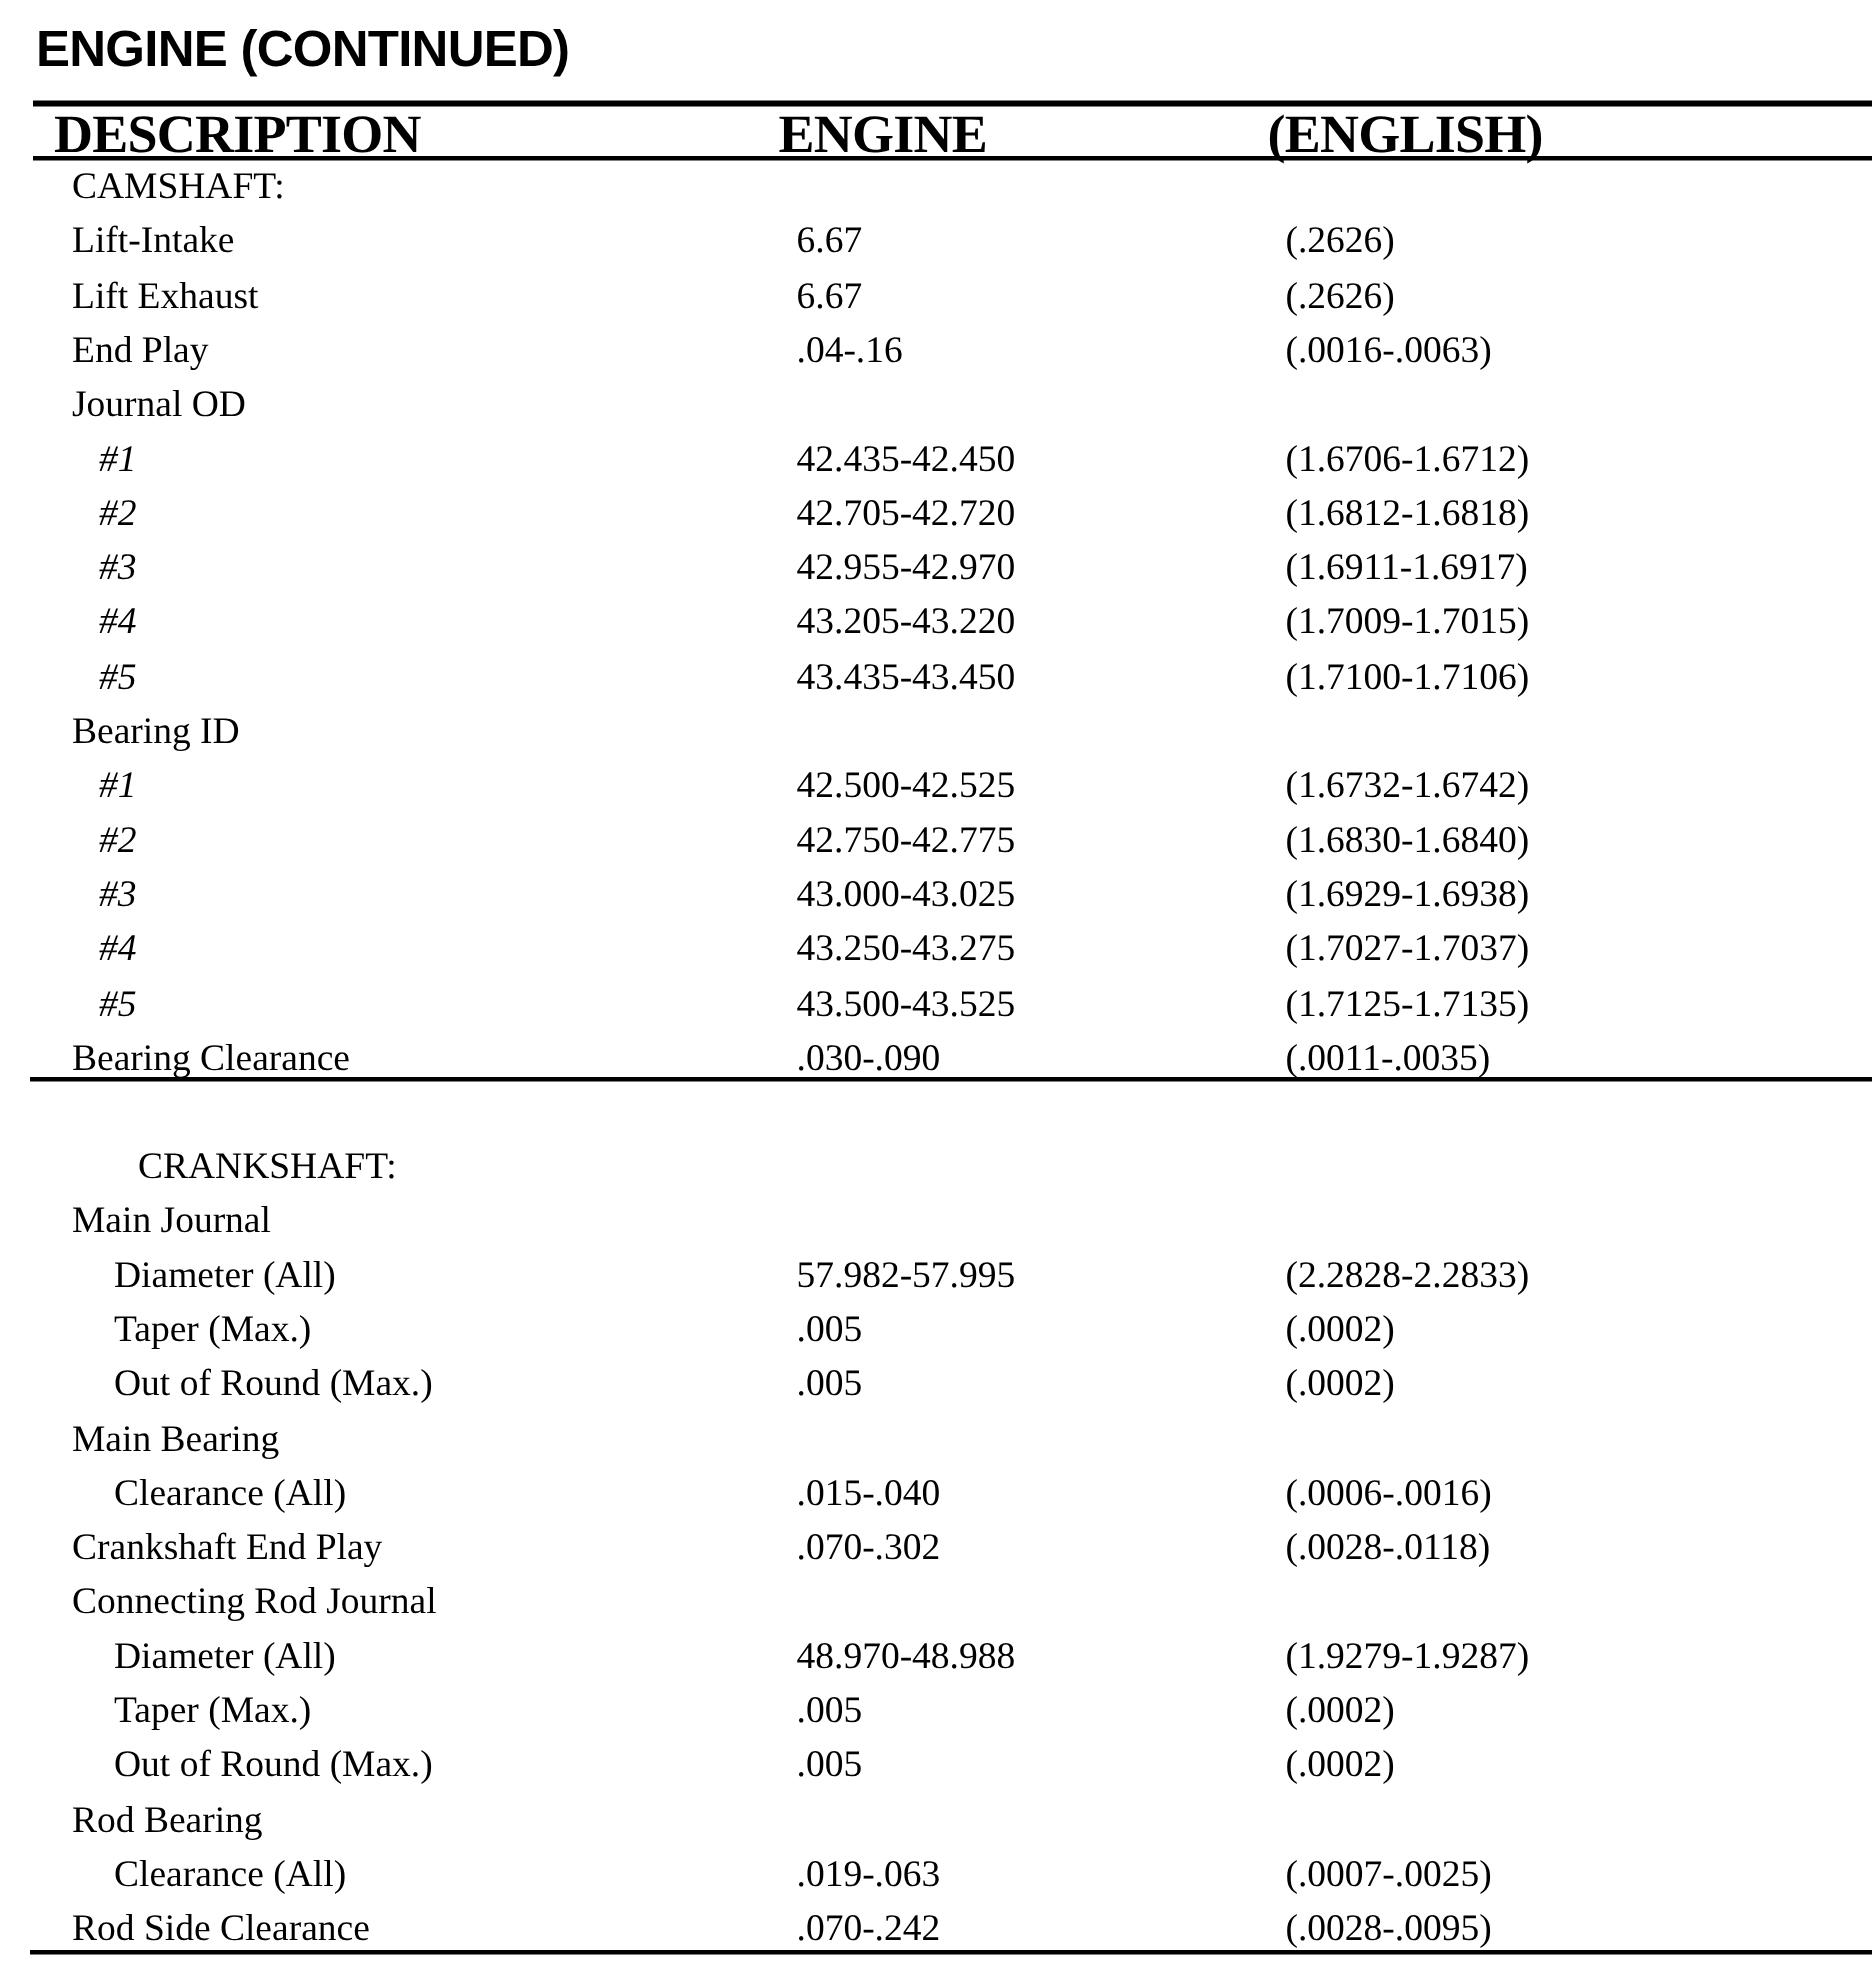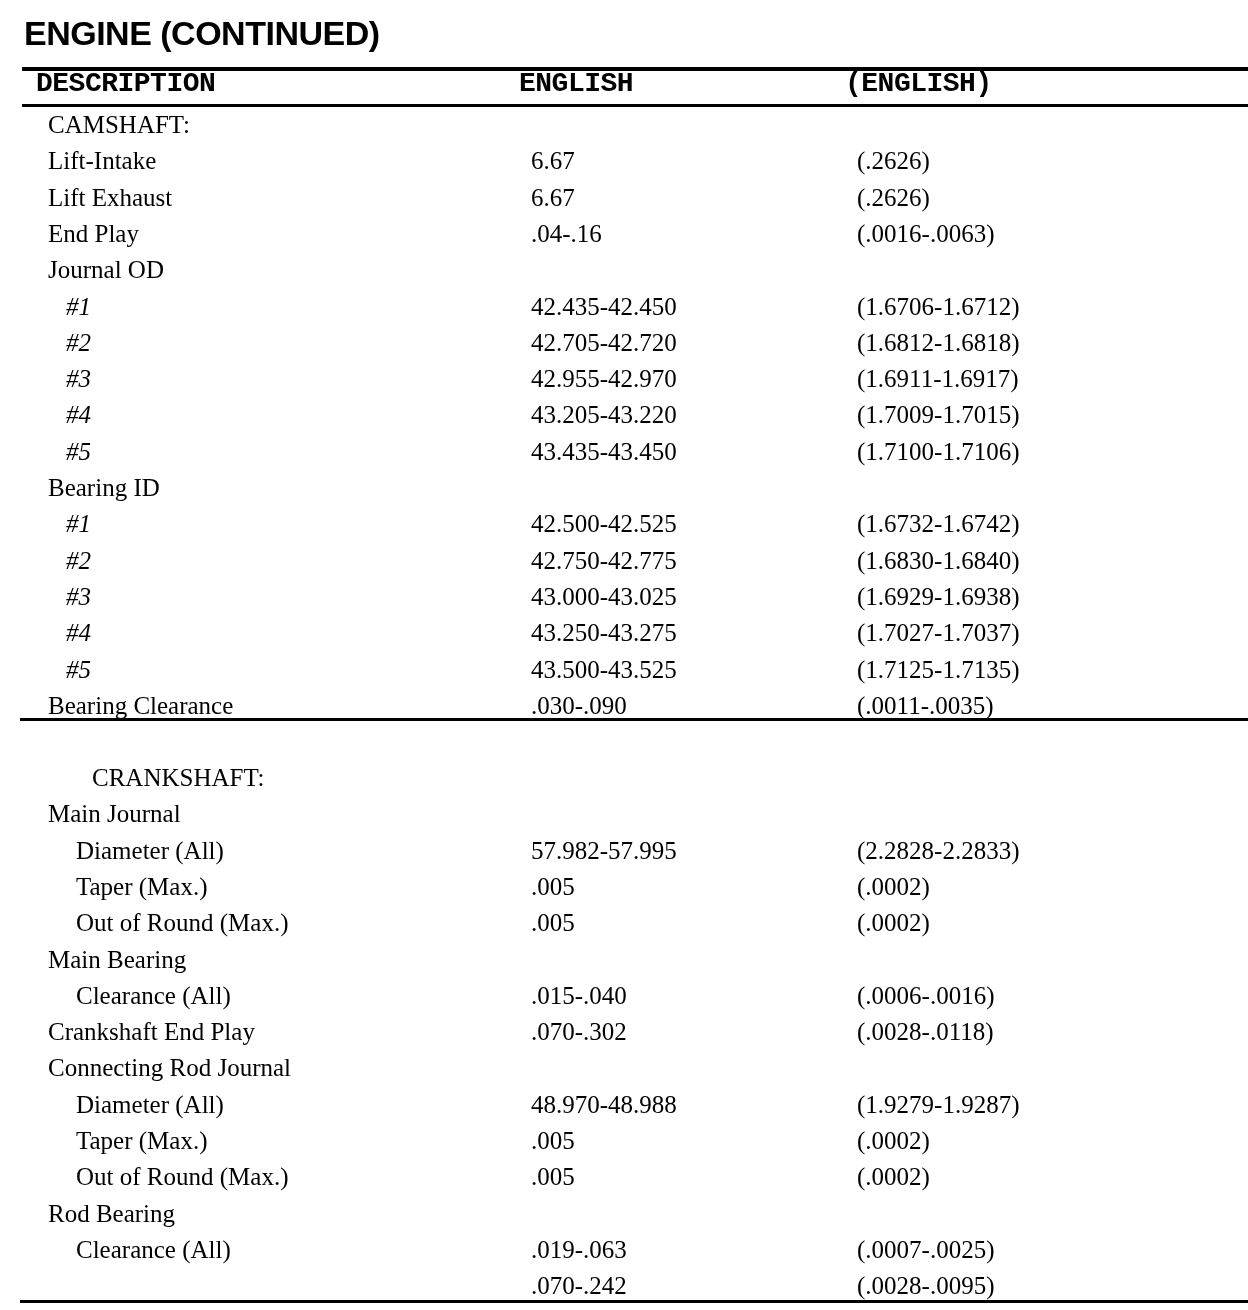--- a/index.html
+++ b/index.html
@@ -9,41 +9,41 @@
       font-family: "Liberation Sans", sans-serif; font-weight: bold; font-size: 34px;
       letter-spacing: -0.5px;
     }
     .rule { position: absolute; left: 22px; width: 1226px; background: #000; }
     .rule.top { top: 67px; height: 4px; }
     .rule.hdr { top: 104px; height: 3px; }
     .rule.mid { top: 718px; height: 3px; left: 20px; width: 1228px; }
     .rule.bot { top: 1300px; height: 3px; left: 20px; width: 1228px; }
     .hcell {
       position: absolute; top: 68px;
-      font-family: Liberation Mono, monospace; font-weight: bold; font-size: 28px;
+      font-family: Liberation Serif, serif; font-weight: bold; font-size: 36px;
       letter-spacing: -0.5px;
     }
     .row {
       position: absolute; left: 12px; width: 1248px; height: 36px;
       font-family: "Liberation Serif", serif; font-size: 25px; line-height: 36px;
     }
     .row .d { position: absolute; left: 36px; white-space: nowrap; }
     .row .d.ind { left: 54px; font-style: italic; }
     .row .d.sub { left: 64px; }
     .row .m { position: absolute; left: 519px; white-space: nowrap; }
     .row .e { position: absolute; left: 845px; white-space: nowrap; }
   </style>
 </head>
 <body>
 
 <div class="title">ENGINE (CONTINUED)</div>
 
 <div class="rule top"></div>
 <div class="hcell" style="left:36px;">DESCRIPTION</div>
-<div class="hcell" style="left:519px;">ENGLISH</div>
+<div class="hcell" style="left:519px;">ENGINE</div>
 <div class="hcell" style="left:845px;">(ENGLISH)</div>
 <div class="rule hdr"></div>
 
 <div id="rows">
     <div class="row" style="top: 107px;">
       <span class="d">CAMSHAFT:</span>
       <span class="m"></span>
       <span class="e"></span>
     </div>
     <div class="row" style="top: 143.3px;">
@@ -190,19 +190,20 @@
       <span class="d">Rod Bearing</span>
       <span class="m"></span>
       <span class="e"></span>
     </div>
     <div class="row" style="top: 1231.9px;">
       <span class="d sub">Clearance (All)</span>
       <span class="m">.019-.063</span>
       <span class="e">(.0007-.0025)</span>
     </div>
     <div class="row" style="top: 1268.2px;">
+      <span class="d">Rod Side Clearance</span>
       <span class="m">.070-.242</span>
       <span class="e">(.0028-.0095)</span>
     </div>
   </div>
 
 <div class="rule mid"></div>
 <div class="rule bot"></div>
 
 </body></html>

